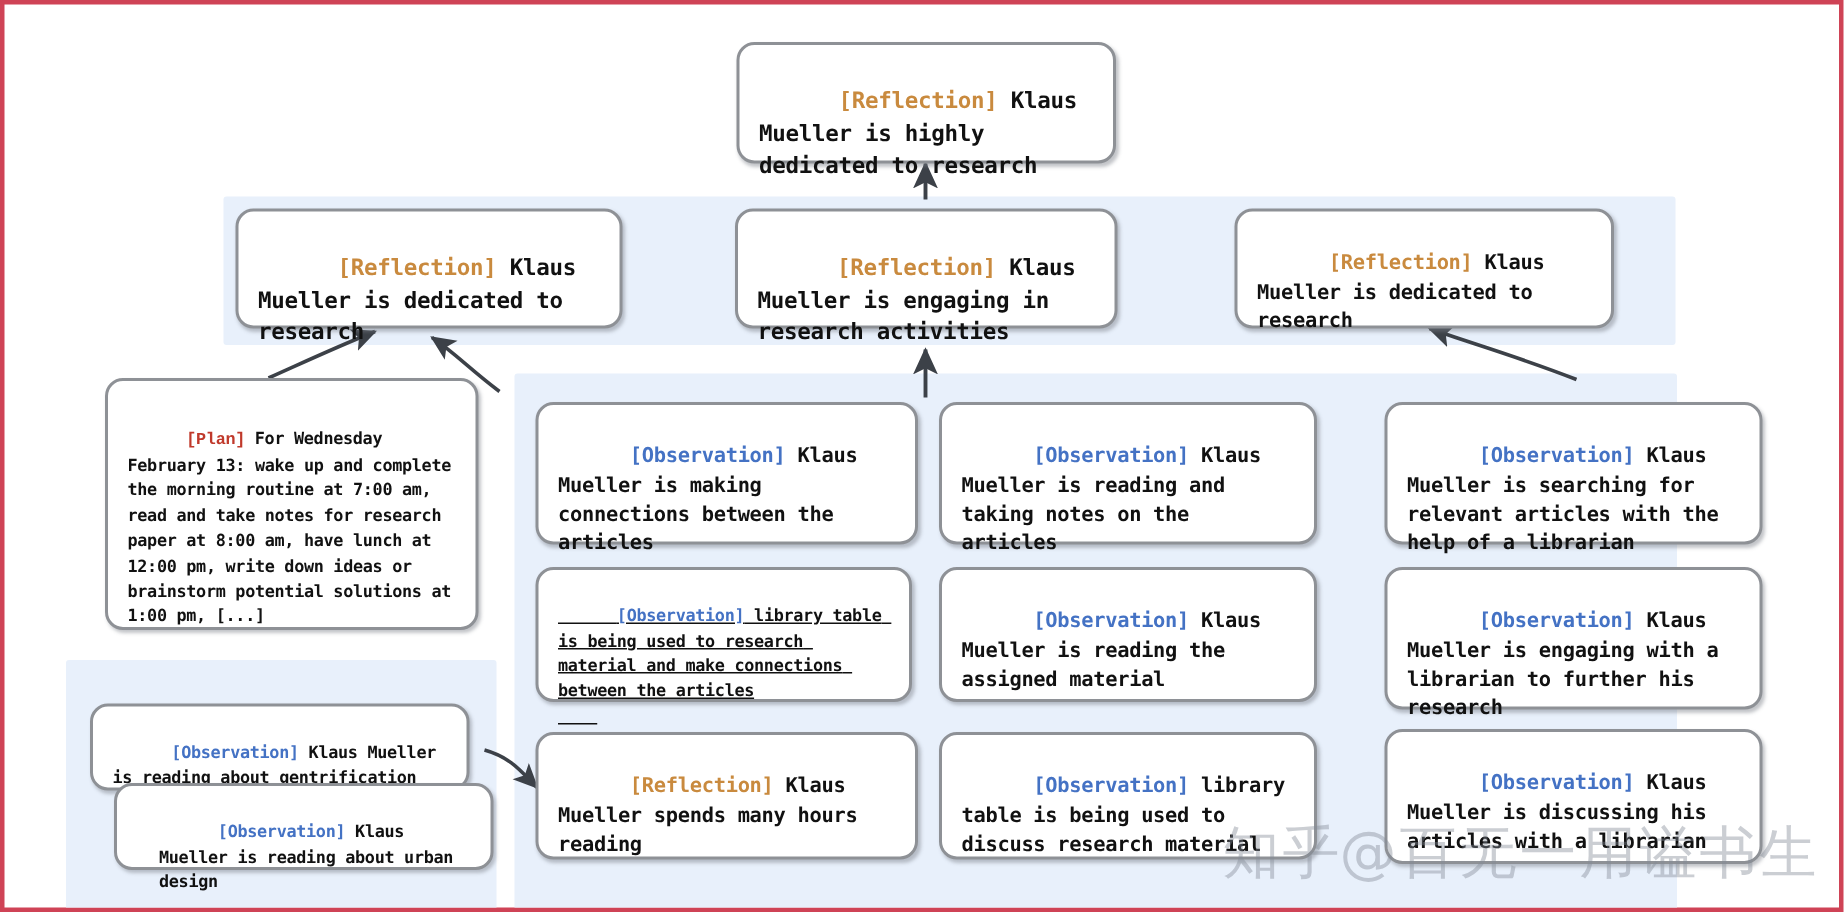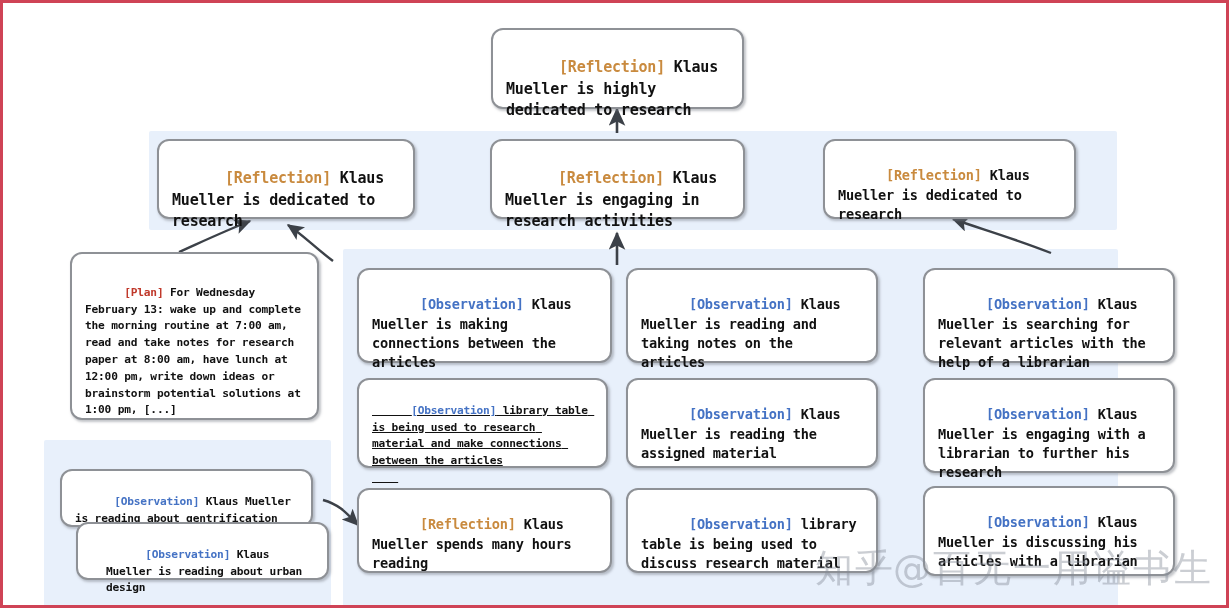--- a/index.html
+++ b/index.html
@@ -38,21 +38,21 @@
     line-height: 1.42;
     letter-spacing: -0.2px;
     display: flex;
     padding: 6px 13px;
     white-space: pre-wrap;
     word-break: normal;
   }
   .node .body { width: 100%; }
   .tag-reflection { color: #c98a3e; }
   .tag-observation { color: #4472c4; }
-  .tag-plan { color: #c0392b; }
+  .tag-plan { color: #c0392b; font-family: Liberation Mono, monospace; }
   .fs15 { font-size: 15px; }
   .fs14 { font-size: 13.6px; }
   .fs11 { font-size: 11.2px; line-height: 1.5; }
 
   svg.arrows {
     position: absolute;
     left: 0; top: 0;
     width: 1229px; height: 608px;
     pointer-events: none;
   }

